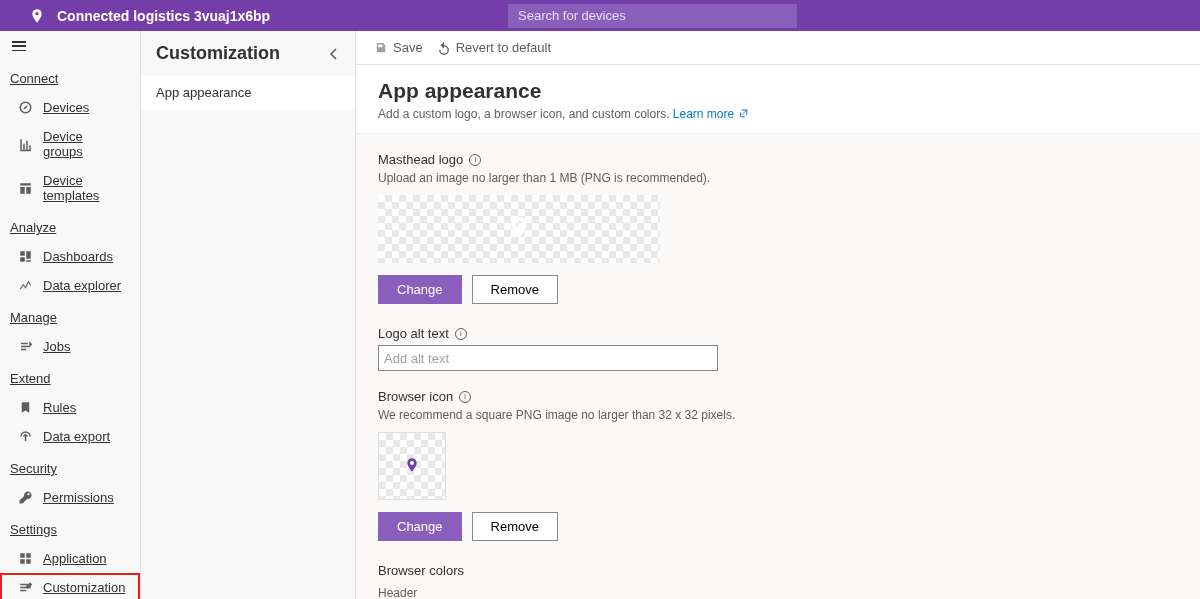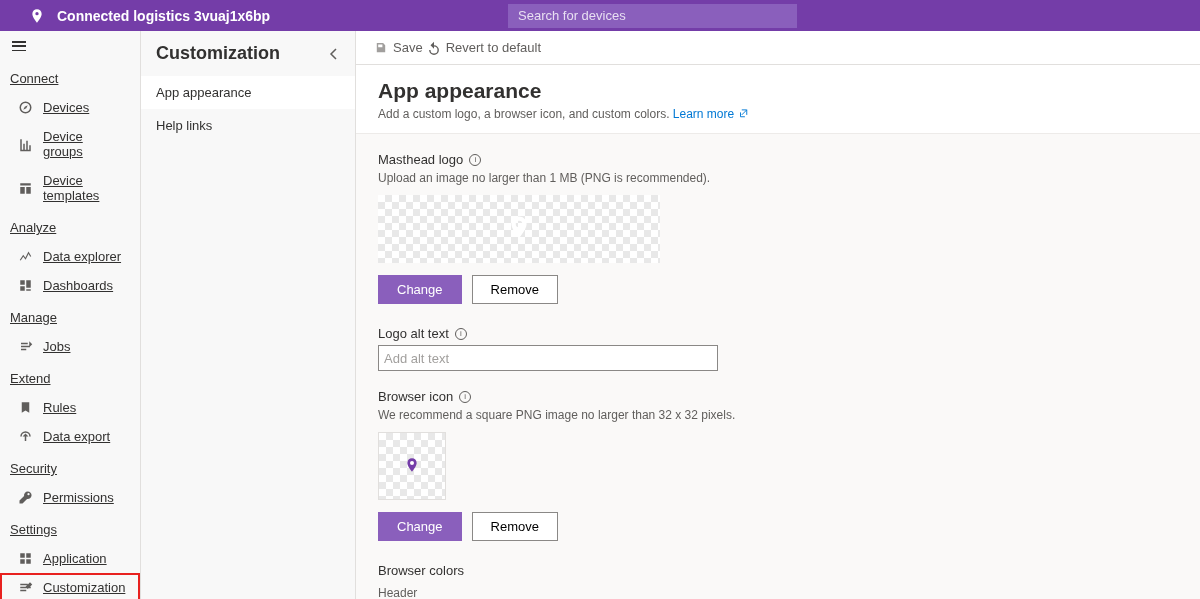--- a/index.html
+++ b/index.html
@@ -19,21 +19,21 @@
   .sb-head { padding: 10px 10px 7px; font-size: 13px; font-weight: 400; color: #323130; }
   .sb-item { display: flex; align-items: center; padding: 7px 18px; font-size: 13px; color: #323130; cursor: pointer; gap: 10px; }
   .sb-icon { width: 15px; height: 15px; flex-shrink: 0; color: #605e5c; }
   .sb-item.highlighted { outline: 2px solid #e8211f; outline-offset: -2px; }
   .subnav { width: 215px; border-right: 1px solid #e1dfdd; background: #f8f8f8; }
   .subnav-head { display: flex; align-items: center; justify-content: space-between; padding: 12px 15px; font-size: 18px; font-weight: 600; }
   .chev-back { width: 12px; height: 12px; color: #605e5c; }
   .subnav-item { padding: 9px 15px; font-size: 13px; cursor: pointer; }
   .subnav-item.active { background: #fff; }
   .content { flex: 1; display: flex; flex-direction: column; overflow: hidden; }
-  .toolbar { height: 34px; border-bottom: 1px solid #e1dfdd; display: flex; align-items: center; padding: 0 18px; gap: 4px; }
+  .toolbar { height: 34px; border-bottom: 1px solid #e1dfdd; display: flex; align-items: center; padding: 0 18px; gap: 14px; }
   .tb-btn { display: flex; align-items: center; gap: 5px; font-size: 13px; color: #605e5c; cursor: pointer; background: none; border: none; }
   .tb-icon { width: 14px; height: 14px; }
   .page-body { flex: 1; overflow-y: auto; background: #faf9f8; }
   .page-head { padding: 14px 22px 12px; background: #fff; }
   .page-title { font-size: 21px; font-weight: 600; margin-bottom: 4px; }
   .page-desc { font-size: 12px; color: #605e5c; }
   .page-desc a { color: #0078d4; text-decoration: none; }
   .ext-icon { display: inline-block; width: 10px; height: 10px; vertical-align: 0; }
   .form-area { padding: 18px 22px; background: #faf9f8; border-top:1px solid #edebe9;}
   .field-label { font-size: 13px; font-weight: 400; color: #323130; margin-bottom: 4px; display: flex; align-items: center; gap: 6px; }
@@ -90,30 +90,30 @@
           <span>Device groups</span>
         </div>
         <div class="sb-item">
           <svg class="sb-icon" viewBox="0 0 20 20" fill="#605e5c">
             <path d="M3 3h14v3H3V3zm0 5h6v9H3V8zm8 0h6v9h-6V8z"></path>
           </svg>
           <span>Device templates</span>
         </div>
         <div class="sb-head">Analyze</div>
         <div class="sb-item">
+          <svg class="sb-icon" viewBox="0 0 20 20" fill="#605e5c">
+            <path d="M3 3h6v6H3V3zm8 0h6v10h-6V3zM3 11h6v6H3v-6zm8 4h6v2h-6v-2z"></path>
+          </svg>
+          <span>Dashboards</span>
+        </div>
+        <div class="sb-item">
           <svg class="sb-icon" viewBox="0 0 20 20" stroke="#605e5c" stroke-width="1.5" fill="none">
             <path d="M3 15l4-6 3 4 4-8 3 5"></path>
           </svg>
           <span>Data explorer</span>
-        </div>
-        <div class="sb-item">
-          <svg class="sb-icon" viewBox="0 0 20 20" fill="#605e5c">
-            <path d="M3 3h6v6H3V3zm8 0h6v10h-6V3zM3 11h6v6H3v-6zm8 4h6v2h-6v-2z"></path>
-          </svg>
-          <span>Dashboards</span>
         </div>
         <div class="sb-head">Manage</div>
         <div class="sb-item">
           <svg class="sb-icon" viewBox="0 0 20 20" fill="#605e5c">
             <path d="M4 5h9v2H4V5zm0 4h12v2H4V9zm0 4h7v2H4v-2zM15 3l4 4-4 4V3z"></path>
           </svg>
           <span>Jobs</span>
         </div>
         <div class="sb-head">Extend</div>
         <div class="sb-item">
@@ -153,21 +153,20 @@
 
   <div class="subnav">
     <div class="subnav-head">
       <span>Customization</span>
       <svg class="chev-back" viewBox="0 0 12 12" fill="none" stroke="#605e5c" stroke-width="1.5">
           <path d="M8 1L3 6l5 5"></path>
         </svg>
     </div>
     <div id="subnav-items">
         <div class="subnav-item active">App appearance</div>
-        <div class="subnav-item">Help links</div>
       </div>
   </div>
 
   <div class="content">
     <div class="toolbar">
       <button class="tb-btn">
         <svg class="tb-icon" viewBox="0 0 20 20" fill="#a19f9d">
             <path d="M4 3h9l3 3v10H4V3zm2 2v4h6V5H6zm1 6h6v4H7v-4z"></path>
           </svg>
         <span>Save</span>

